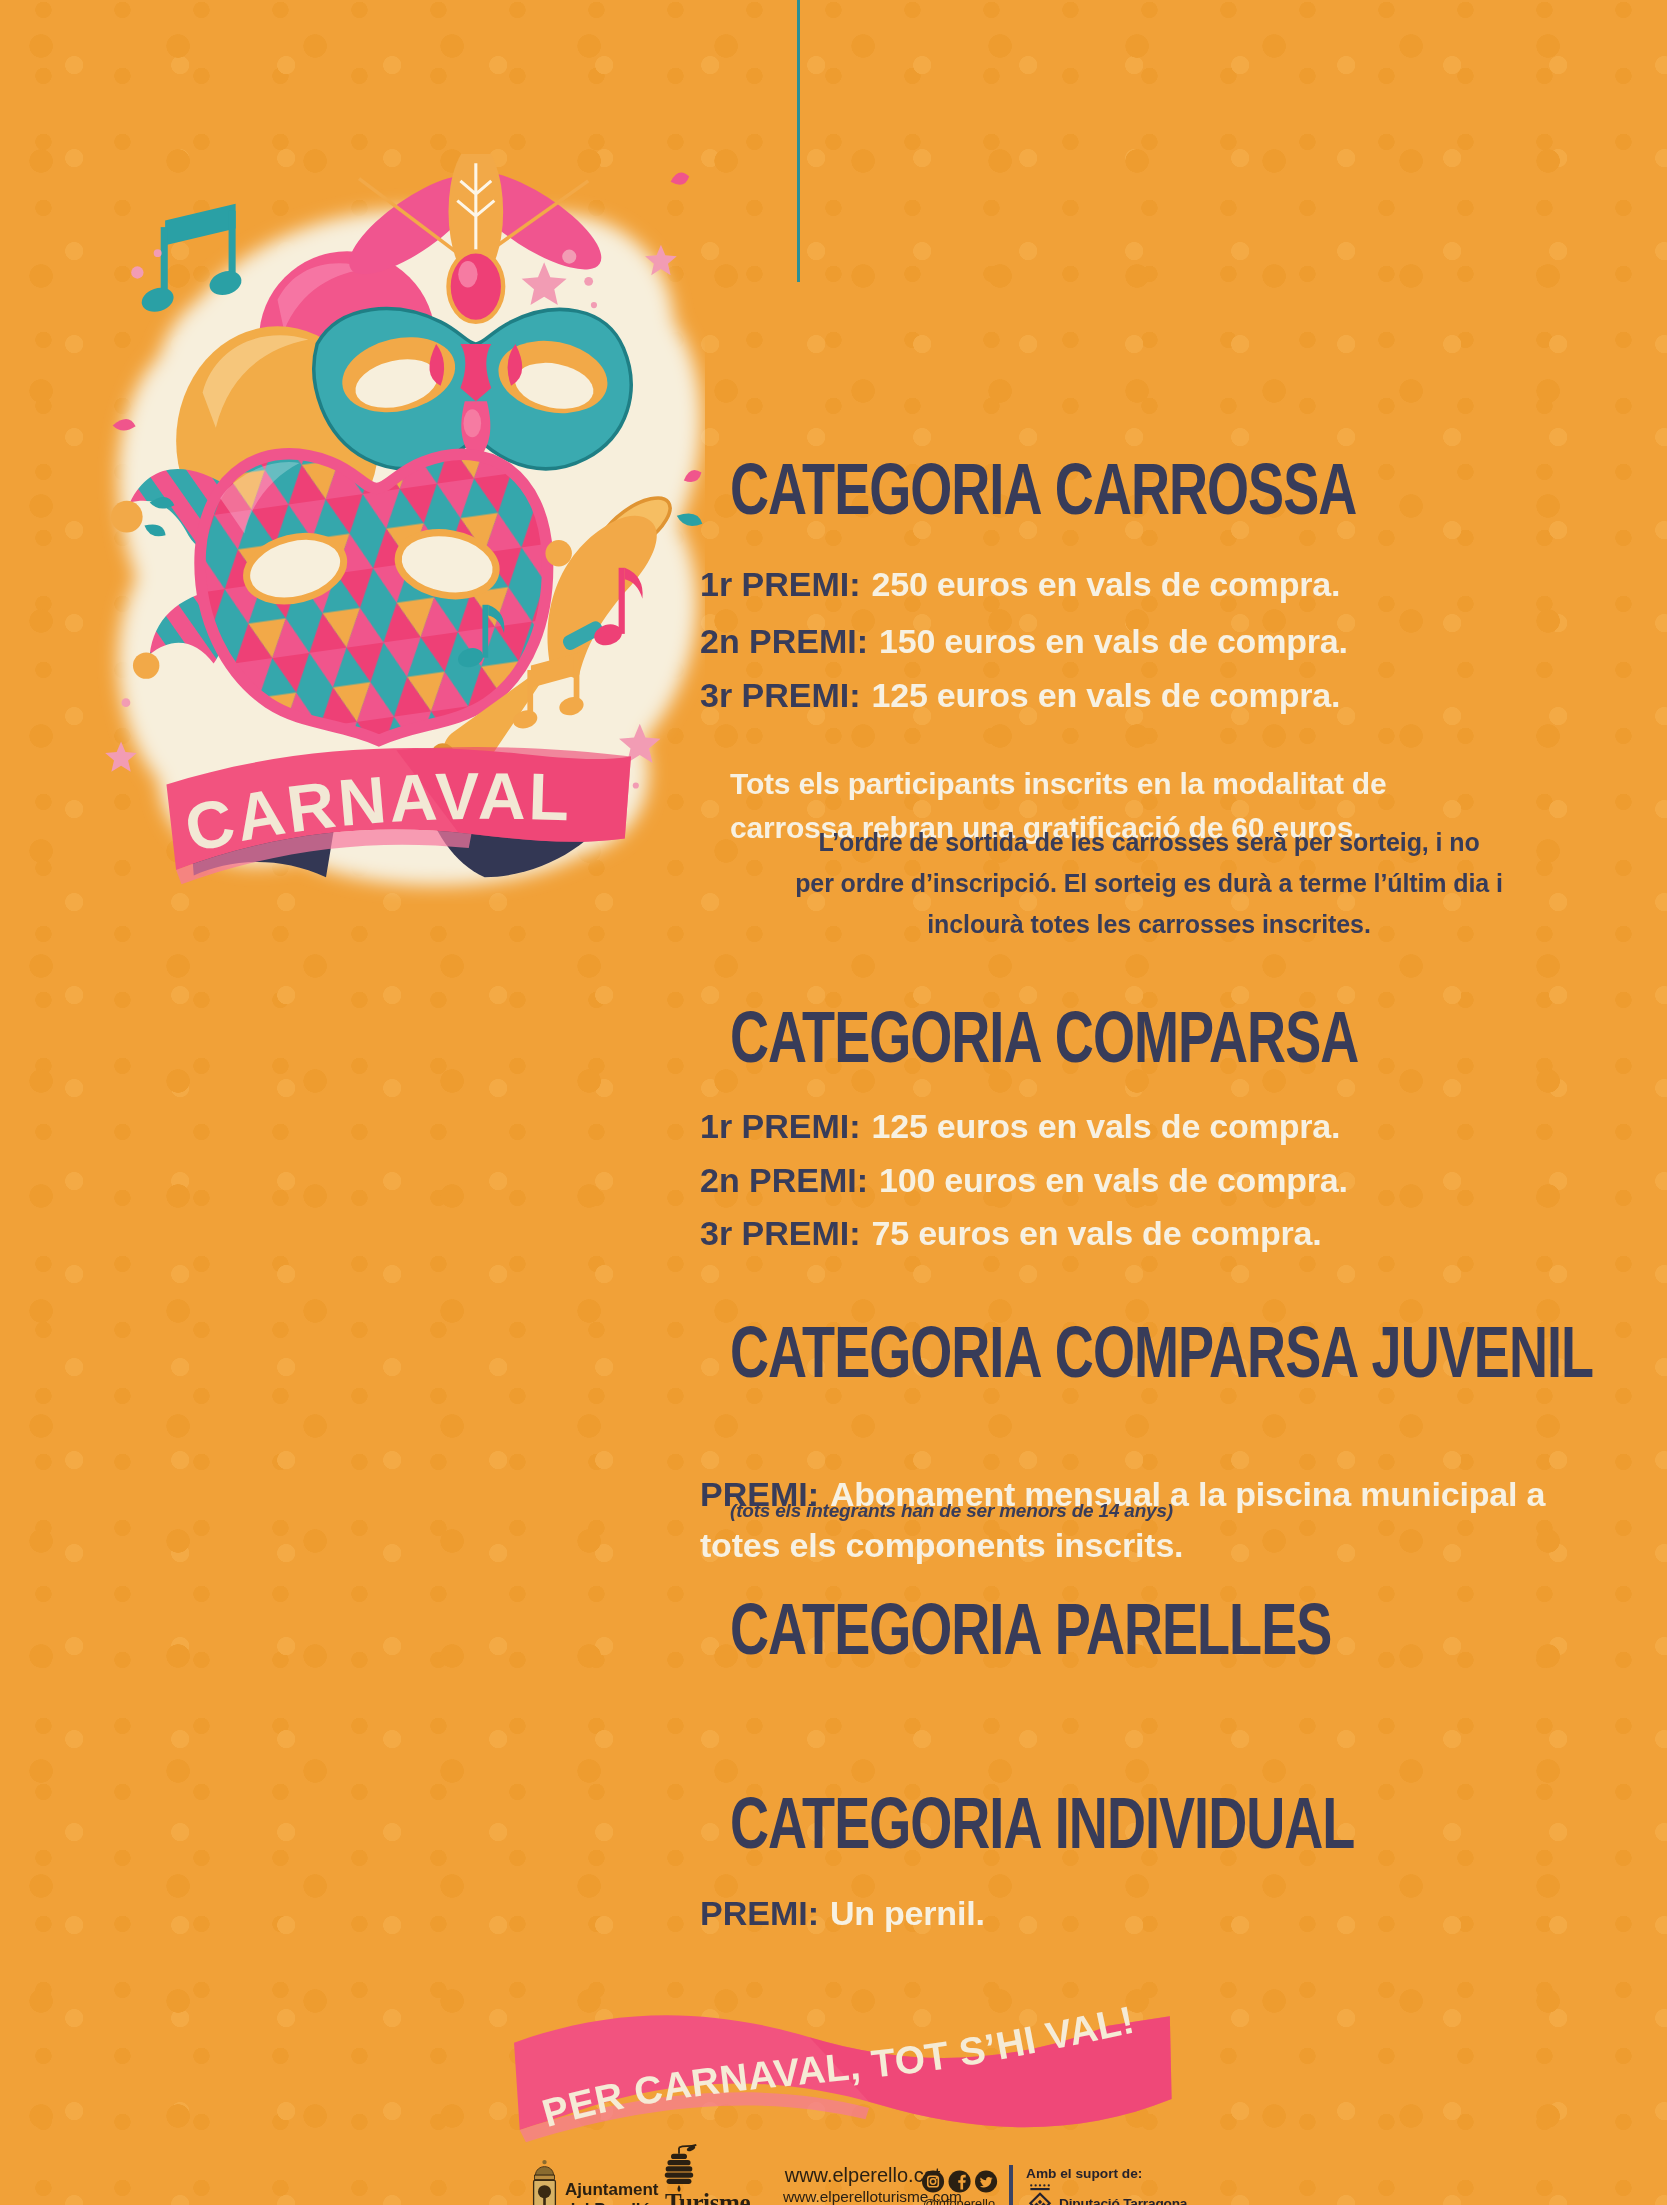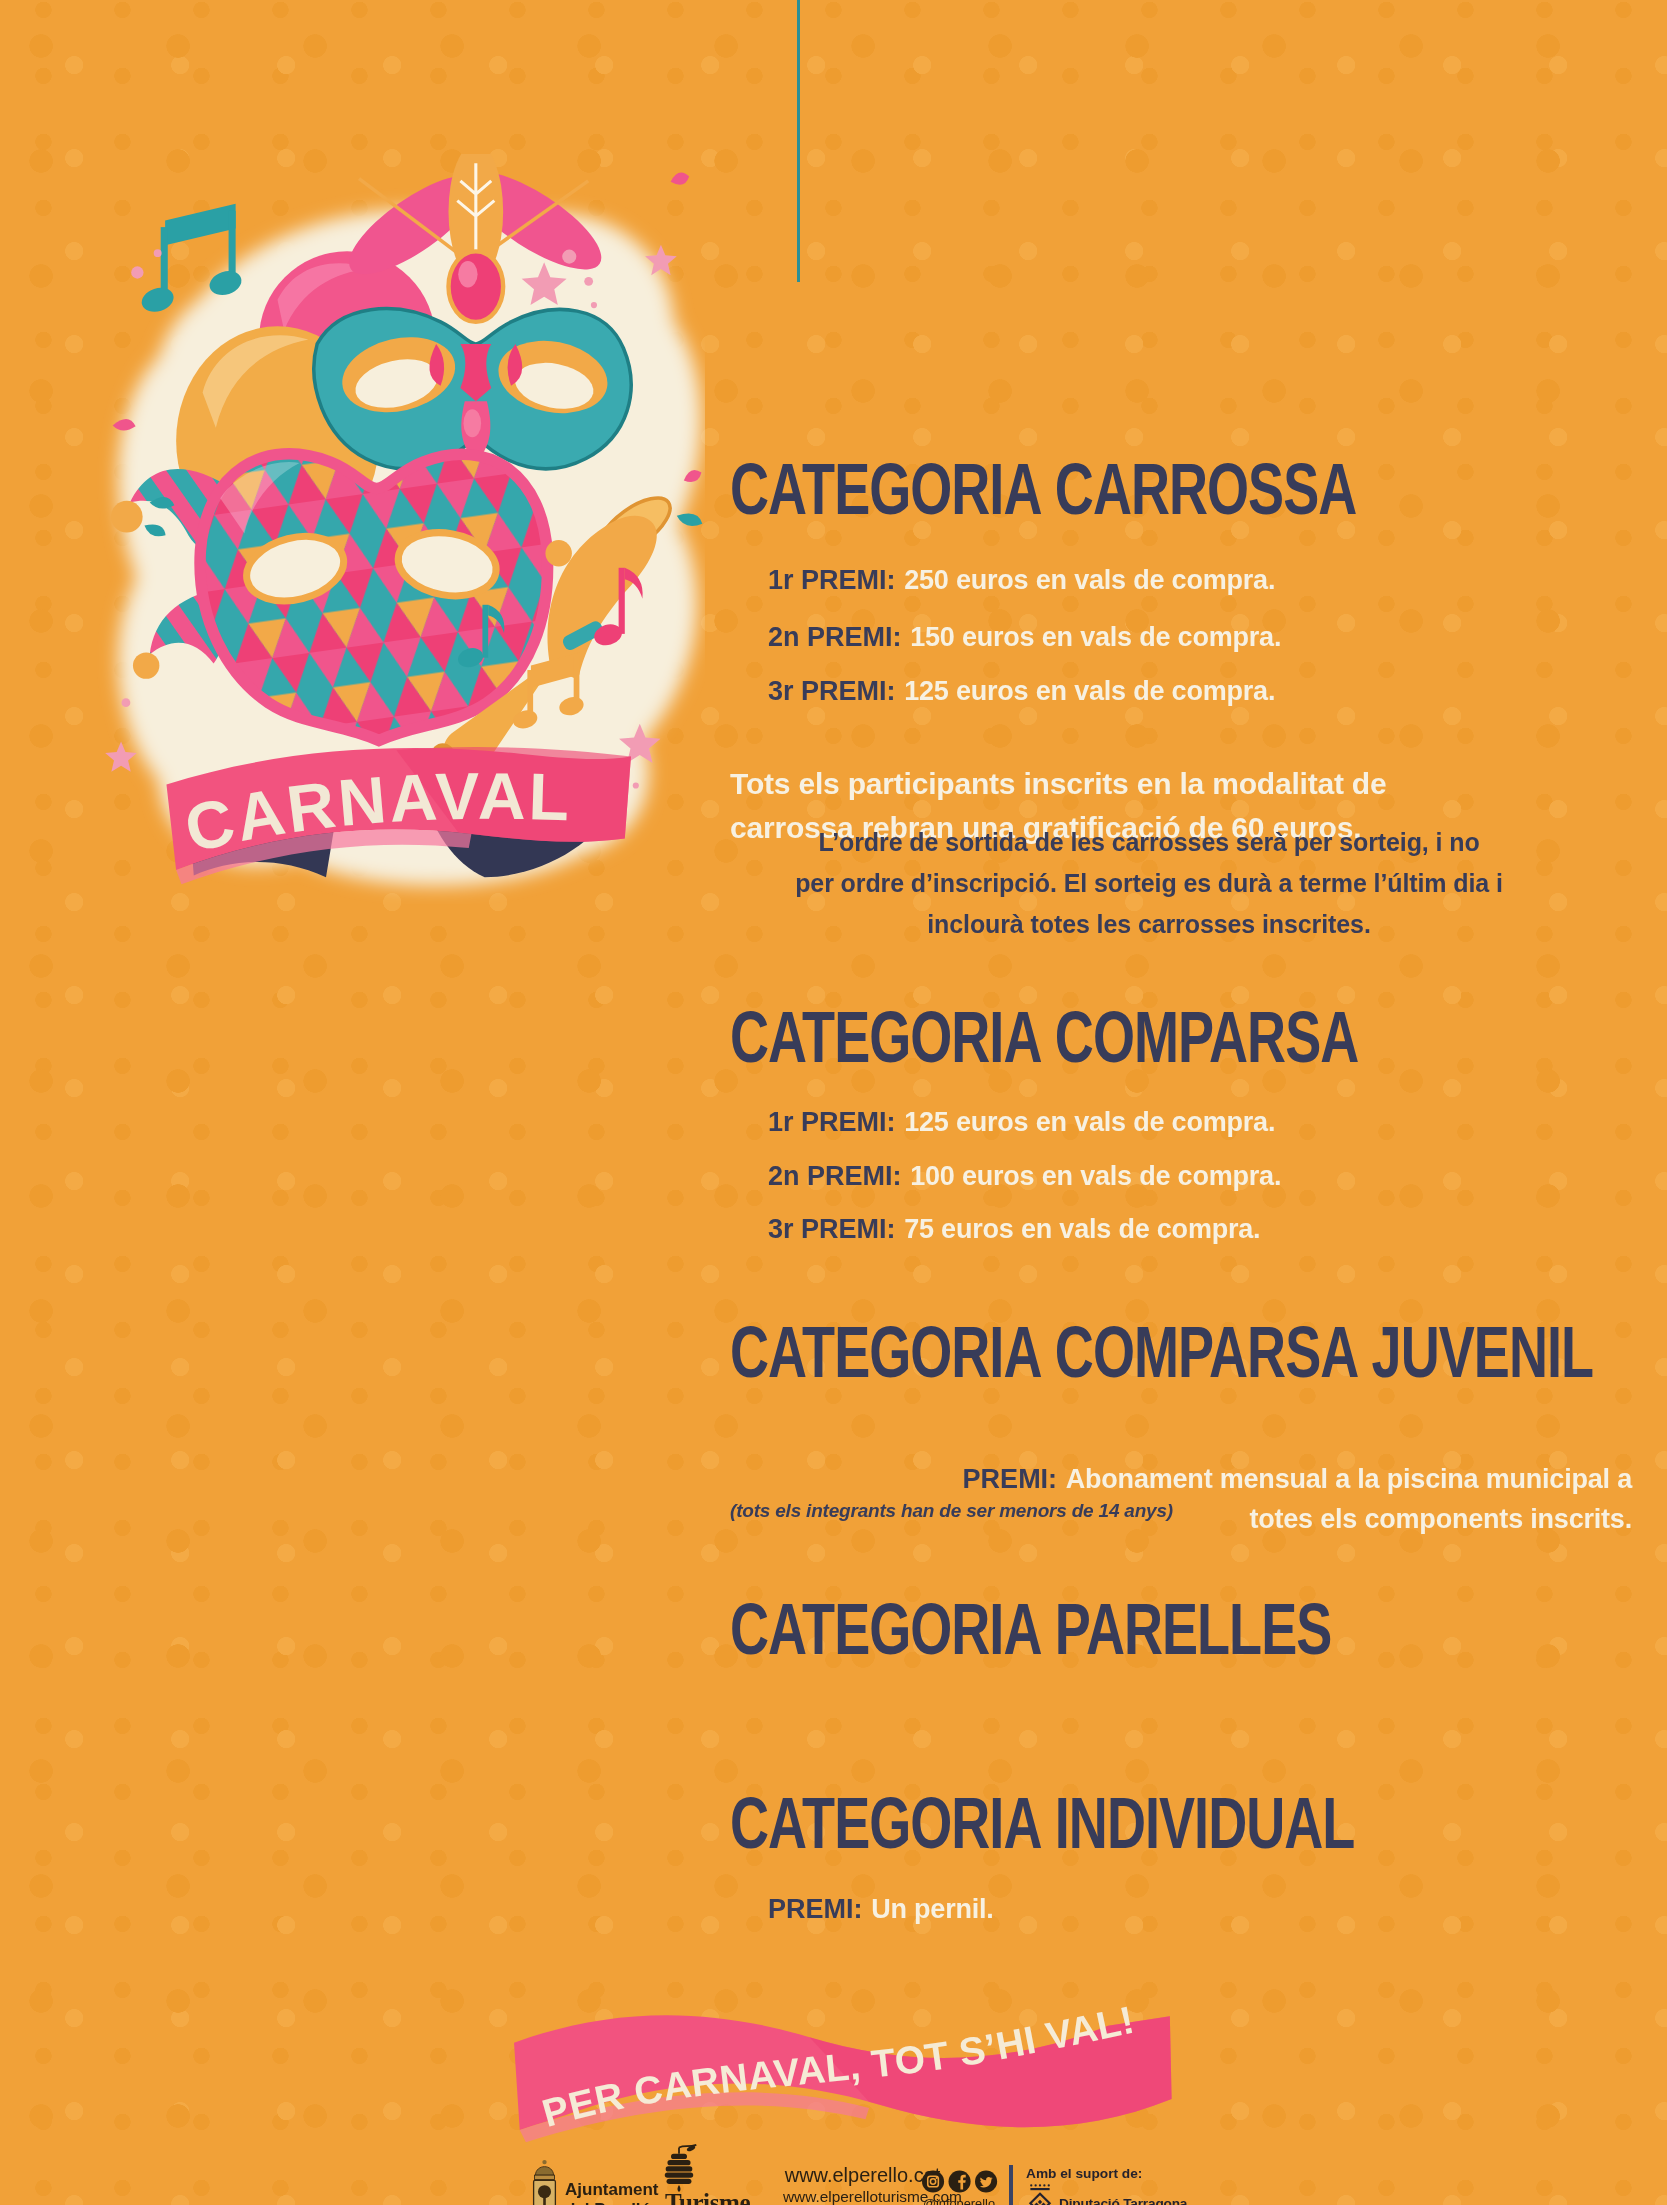--- a/index.html
+++ b/index.html
@@ -8,21 +8,21 @@
     background-color:#F1A138;
     background-image:
       radial-gradient(circle at 30% 40%, #EE9C2F 11.5px, rgba(238,156,47,0) 12px),
       radial-gradient(circle at 70% 70%, #F4AA45 8.8px, rgba(244,170,69,0) 9.3px),
       radial-gradient(circle at 55% 15%, #EE9C2F 8px, rgba(238,156,47,0) 8.4px);
     background-size:137px 115px, 106px 93px, 79px 66px;}
   .teal-line{position:absolute;left:797px;top:0;width:3.1px;height:282px;background:#2C8F96;}
   .abs{position:absolute;}
   .sec-title{position:absolute;left:730px;color:#383C59;font-weight:700;font-size:73px;line-height:1;white-space:nowrap;}
   .cond{display:inline-block;transform:scaleX(0.74);transform-origin:left top;letter-spacing:-1.3px;word-spacing:1.8px;}
-  .prize{position:absolute;left:768px;font-size:27px;font-weight:700;line-height:1.28;white-space:nowrap;text-align:right;}
+  .prize{position:absolute;left:700px;font-size:34px;font-weight:700;line-height:1.28;white-space:nowrap;}
   .prize.wrap{white-space:pre-line;width:864px;line-height:1.5;}
   .plabel{color:#383C59;margin-right:0.32em;}
   .pvalue{color:#F7F1E2;letter-spacing:-0.2px;}
   .note-hi{position:absolute;left:730px;width:820px;color:#F7F1E2;font-size:30px;font-weight:700;line-height:44px;white-space:pre-line;letter-spacing:-0.2px;}
   .note{position:absolute;left:730px;width:838px;color:#383C59;font-size:25px;font-weight:700;line-height:41px;white-space:pre-line;letter-spacing:-0.1px;text-align:center;}
   .fineprint{position:absolute;left:730px;color:#383C59;font-size:19px;font-weight:700;font-style:italic;letter-spacing:-0.2px;}
   .aj-label{position:absolute;left:565px;top:2180px;font-size:17px;font-weight:700;line-height:20px;color:#2B2012;}
   .turisme-name{position:absolute;left:637px;top:2189px;width:141px;text-align:center;font-family:"Liberation Serif",serif;font-size:25px;font-weight:700;color:#2B2012;letter-spacing:-0.4px;}
   .links{position:absolute;left:783px;top:2165px;width:159px;text-align:center;color:#2B2012;font-weight:400;}
   .links .l1{font-size:20px;line-height:21px;}

